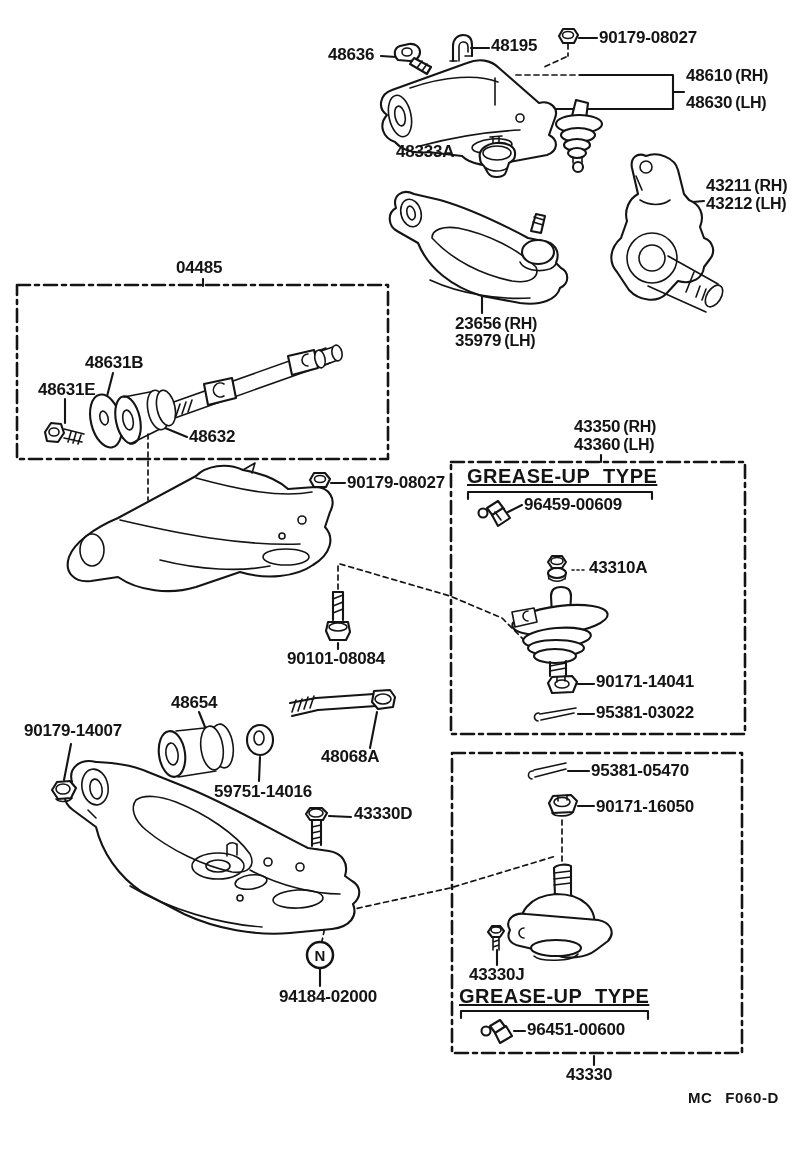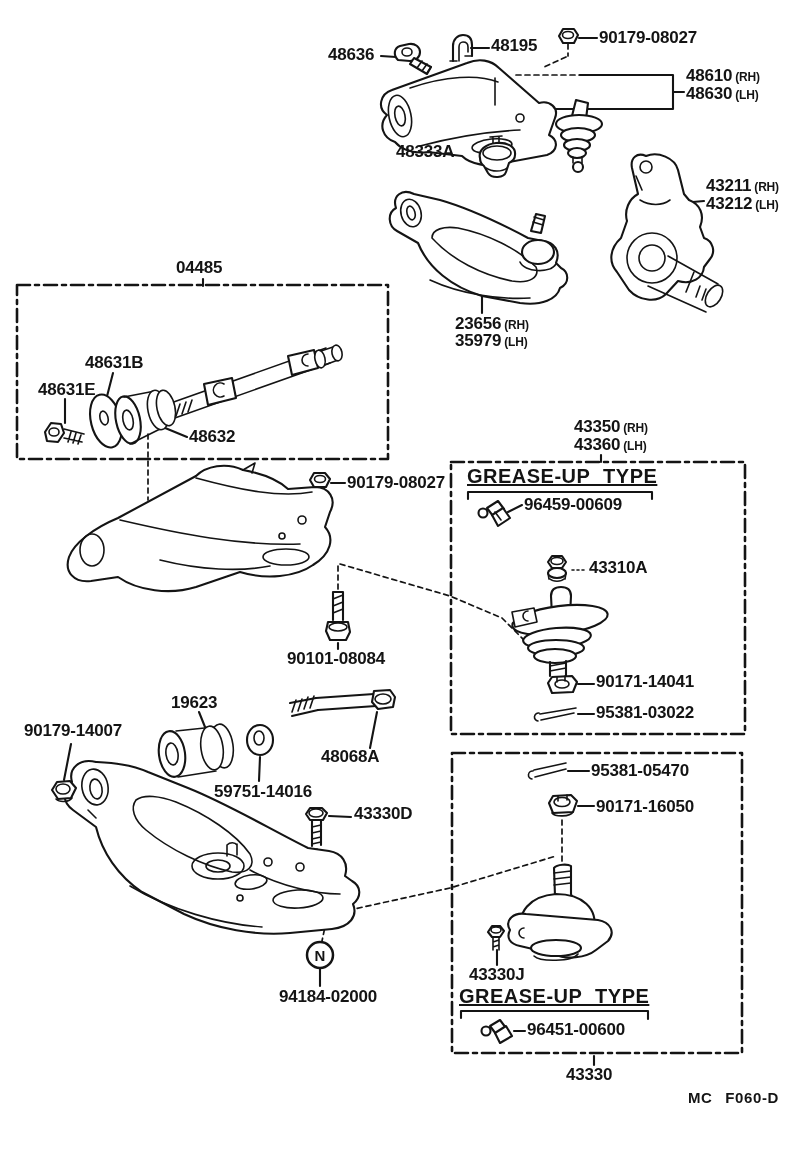--- a/index.html
+++ b/index.html
@@ -9,21 +9,21 @@
   .art path,.art line,.art ellipse,.art circle,.art rect,.art polyline,.art polygon{
         stroke:#141414;stroke-width:2.1;fill:none;stroke-linecap:round;stroke-linejoin:round;}
   .art .wf{fill:#ffffff;}
   .art .thin{stroke-width:1.6;}
   .art .dashbox{stroke-width:2.6;stroke-dasharray:13 5 4 5;}
   .art .dashln{stroke-width:1.7;stroke-dasharray:5 4;}
   .art .dashdot{stroke-width:1.6;stroke-dasharray:2 3;}
   .art .ntext{stroke:none;fill:#141414;font:bold 15px "Liberation Sans",sans-serif;text-anchor:middle;}
   .plabel{position:absolute;font:bold 17px/1.05 "Liberation Sans",sans-serif;color:#141414;
           letter-spacing:-0.2px;white-space:nowrap;}
-  .side{font-size:12px;font-weight:bold;margin-left:3px;}
+  .side{font-size:16px;font-weight:bold;margin-left:3px;}
   .heading{position:absolute;font:bold 20px/1 "Liberation Sans",sans-serif;color:#141414;
            letter-spacing:0.5px;word-spacing:7px;white-space:nowrap;text-decoration:underline;}
   .footer{position:absolute;font:bold 15px/1 "Liberation Sans",sans-serif;color:#141414;
           letter-spacing:0.6px;word-spacing:8px;white-space:nowrap;}
 </style>
 </head>
 <body>
 
 <div class="page">
 
@@ -325,21 +325,21 @@
     <circle class="wf" cx="320" cy="955" r="13" style="stroke-width:2.5"></circle>
     <text class="ntext" x="320" y="961">N</text>
   </g>
 </svg>
 
   <div class="plabel" style="left:328px;top:46px">48636</div>
   <div class="plabel" style="left:491px;top:37px">48195</div>
   <div class="plabel" style="left:599px;top:29px">90179-08027</div>
 
   <div class="plabel" style="left:686px;top:67px"><span>48610</span><span class="side">(RH)</span></div>
-  <div class="plabel" style="left:686px;top:85px"><span>48630</span><span class="side">(LH)</span></div>
+  <div class="plabel" style="left:686px;top:94px"><span>48630</span><span class="side">(LH)</span></div>
 
   <div class="plabel" style="left:396px;top:143px">48333A</div>
 
   <div class="plabel" style="left:706px;top:177px"><span>43211</span><span class="side">(RH)</span></div>
   <div class="plabel" style="left:706px;top:195px"><span>43212</span><span class="side">(LH)</span></div>
 
   <div class="plabel" style="left:455px;top:315px"><span>23656</span><span class="side">(RH)</span></div>
   <div class="plabel" style="left:455px;top:332px"><span>35979</span><span class="side">(LH)</span></div>
 
   <div class="plabel" style="left:176px;top:259px">04485</div>
@@ -359,21 +359,21 @@
   <div class="plabel" style="left:596px;top:673px">90171-14041</div>
   <div class="plabel" style="left:596px;top:704px">95381-03022</div>
 
   <div class="plabel" style="left:591px;top:762px">95381-05470</div>
   <div class="plabel" style="left:596px;top:798px">90171-16050</div>
   <div class="plabel" style="left:469px;top:966px">43330J</div>
   <div class="heading" style="left:459px;top:986px">GREASE-UP TYPE</div>
   <div class="plabel" style="left:527px;top:1021px">96451-00600</div>
   <div class="plabel" style="left:566px;top:1066px">43330</div>
 
-  <div class="plabel" style="left:171px;top:694px">19623</div>
+  <div class="plabel" style="left:171px;top:694px">48654</div>
   <div class="plabel" style="left:24px;top:722px">90179-14007</div>
   <div class="plabel" style="left:214px;top:783px">59751-14016</div>
   <div class="plabel" style="left:321px;top:748px">48068A</div>
   <div class="plabel" style="left:354px;top:805px">43330D</div>
   <div class="plabel" style="left:279px;top:988px">94184-02000</div>
 
   <div class="footer" style="left:688px;top:1090px">MC  F060-D</div>
 </div>
 
 </body></html>

